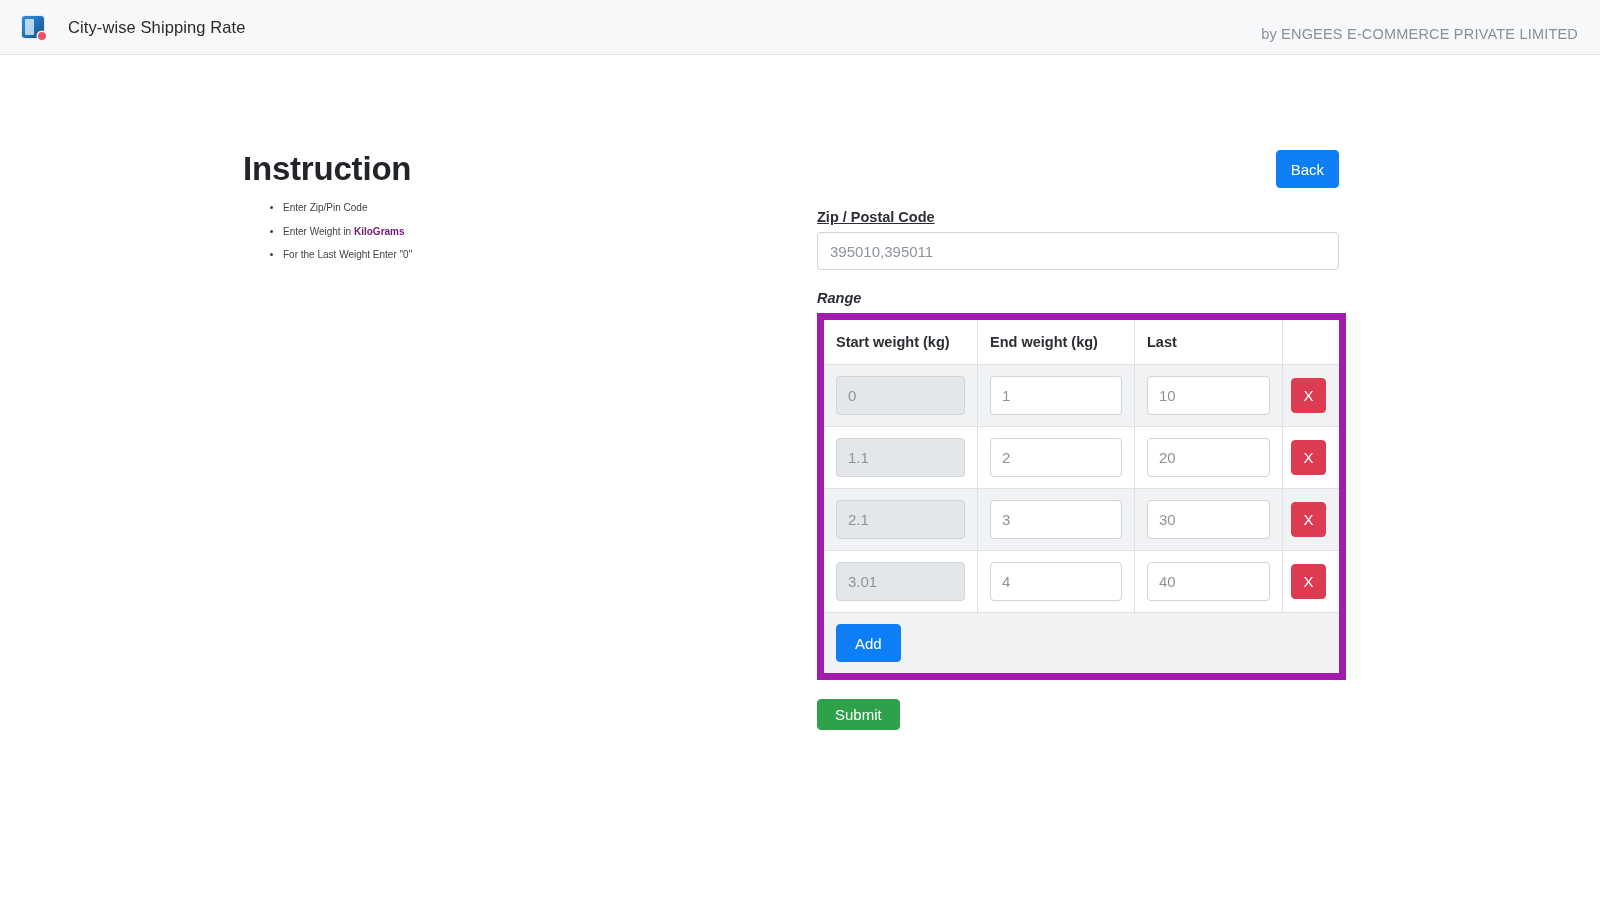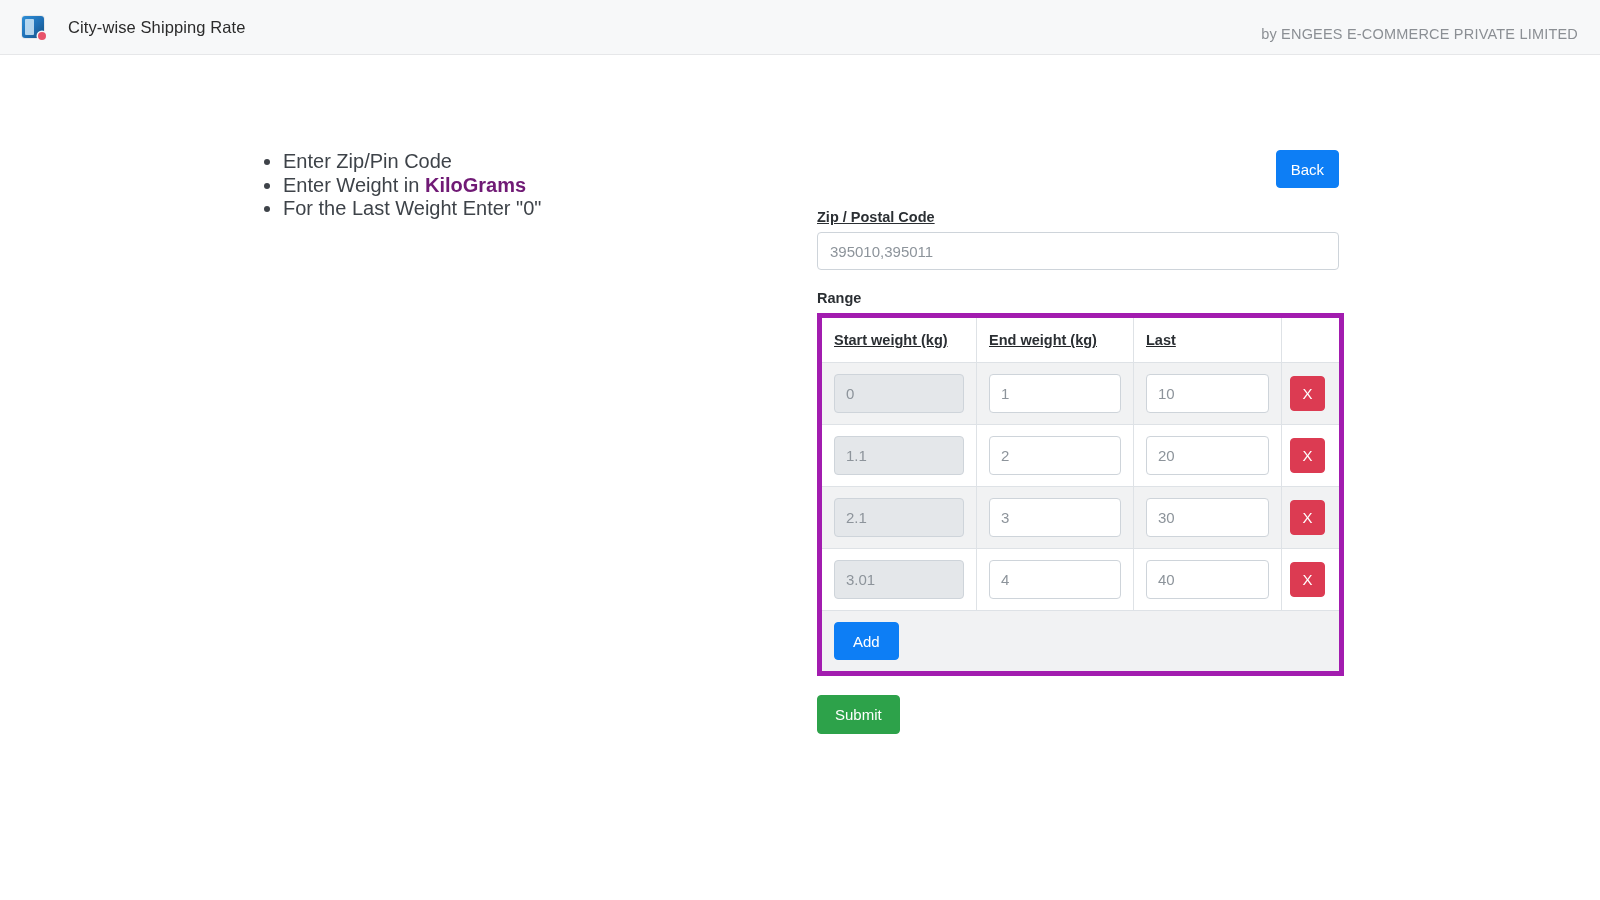--- a/index.html
+++ b/index.html
@@ -90,21 +90,21 @@
     color: #212529;
     margin: 0 0 8px 0;
     letter-spacing: -.2px;
   }
   .instruction-list {
     margin: 0;
     padding-left: 40px;
     list-style: disc;
   }
   .instruction-list li {
-    font-size: 20px;
+    font-size: 10px;
     line-height: 23.5px;
     color: #3e4349;
   }
   .instruction-list li b { font-weight: 700; color: #701a75; }
 
   
   .form-col {
     position: absolute;
     left: 793px;
     top: 95px;
@@ -134,21 +134,21 @@
   .btn-success { background: #2da24a; border-color: #2da24a; }
   .btn-danger  { background: #dc3b52; border-color: #dc3b52; }
 
   .field-label {
     font-size: 14.5px;
     font-weight: 700;
     color: #2b2f33;
     margin: 22px 0 7px 0;
   }
   .label-zip { margin-top: 21px; text-decoration: underline; }
-  .label-range { margin-top: 20px; }
+  .label-range { margin-top: 20px; font-style: italic; }
 
   .form-control {
     box-sizing: border-box;
     width: 100%;
     height: 38px;
     border: 1px solid #ced4da;
     border-radius: 4px;
     background: #fff;
     padding: 0 12px;
     font-family: "Liberation Sans", sans-serif;
@@ -160,23 +160,22 @@
   .form-control:disabled,
   .form-control[readonly].is-disabled {
     background: #e9ecef;
     color: #6c757d;
   }
 
   
   .range-table {
     width: 100%;
     border-collapse: collapse;
-    border: 5px solid #a21caf;
+    border: 7px solid #a21caf;
     table-layout: fixed;
-    text-decoration: underline;
   }
   .range-table th,
   .range-table td {
     border-top: 1px solid #dee2e6;
     border-right: 1px solid #dee2e6;
     padding: 11px 12px;
     vertical-align: middle;
     background-clip: padding-box;
   }
   .range-table th:last-child,
@@ -227,36 +226,37 @@
     padding: 0;
     font-size: 15px;
     border-radius: 4px;
   }
   .addrow-cell {
     padding: 12px 12px 13px 12px;
   }
   .btn-add { padding: 0 18px; }
 
   .submit-wrap { margin-top: 19px; }
-  .btn-submit { padding: 0 17px; height: 39px; }
+  .btn-submit { padding: 0 17px; height: 31px; }
 </style>
 </head>
 <body>
 
 <div class="appbar">
   <div class="appbar-left">
     <span class="app-icon"></span>
     <span class="app-title">City-wise Shipping Rate</span>
   </div>
   <div class="appbar-right">by ENGEES E-COMMERCE PRIVATE LIMITED</div>
 </div>
 
 <div class="page">
 
   <div class="instruction-col">
+    <h1 class="instruction-title">Instruction</h1>
     <ul class="instruction-list">
       <li>
         <span>Enter Zip/Pin Code</span>
       </li>
       <li>
         <span>Enter Weight in </span><b>KiloGrams</b>
       </li>
       <li>
         <span>For the Last Weight Enter "0"</span>
       </li>

